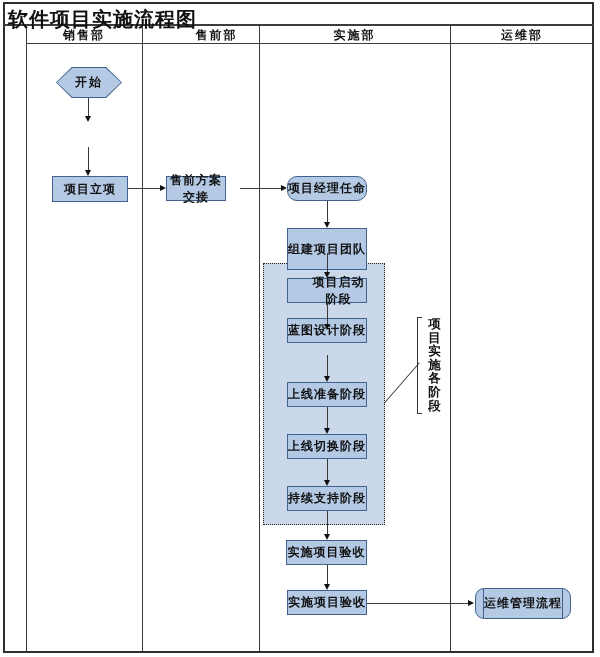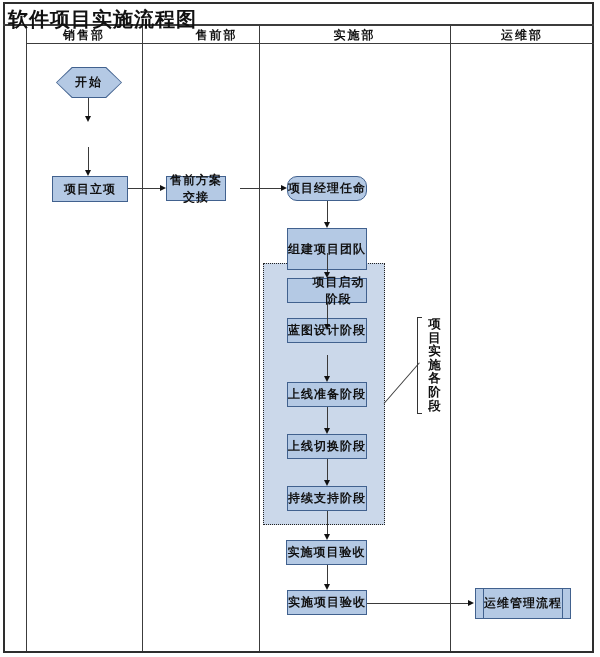--- a/index.html
+++ b/index.html
@@ -72,21 +72,21 @@
   <div class="node" style="left:287px;top:176px;width:80px;height:25px;border-radius:10px;">项目经理任命</div>
   <div class="node" style="left:287px;top:228px;width:80px;height:42px;">组建项目团队</div>
   <div class="node" style="left:287px;top:278px;width:80px;height:25px;padding-left:23px;">项目启动阶段</div>
   <div class="node" style="left:287px;top:318px;width:80px;height:25px;">蓝图设计阶段</div>
   <div class="node" style="left:287px;top:382px;width:80px;height:25px;">上线准备阶段</div>
   <div class="node" style="left:287px;top:434px;width:80px;height:25px;">上线切换阶段</div>
   <div class="node" style="left:287px;top:486px;width:80px;height:25px;">持续支持阶段</div>
   <div class="node" style="left:286px;top:540px;width:81px;height:25px;">实施项目验收</div>
   <div class="node" style="left:287px;top:590px;width:80px;height:25px;">实施项目验收</div>
 
-  <div class="node" style="left:475px;top:588px;width:96px;height:31px;">
+  <div class="node" style="left:475px;top:588px;width:96px;height:31px;border-radius:9px;">
     <div class="predef-bar" style="left:7px;"></div>
     <div class="predef-bar" style="right:7px;"></div>
     <span>运维管理流程</span>
   </div>
 
   <div class="vline" style="left:88px;top:98px;height:19px;"></div>
   <div class="arr-down" style="left:85px;top:116px;"></div>
 
   <div class="vline" style="left:88px;top:147px;height:24px;"></div>
   <div class="arr-down" style="left:85px;top:170px;"></div>

